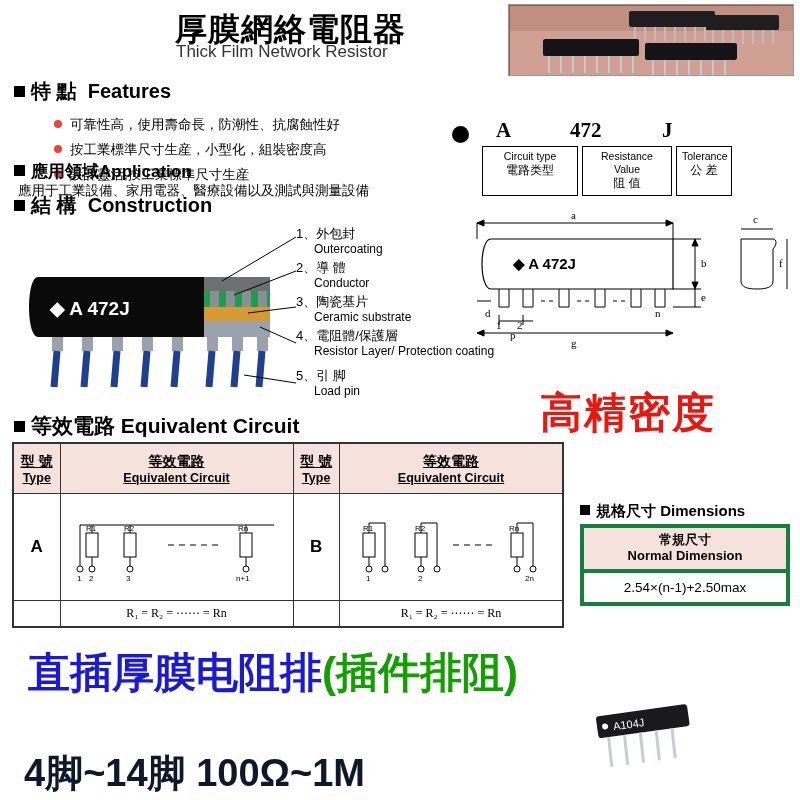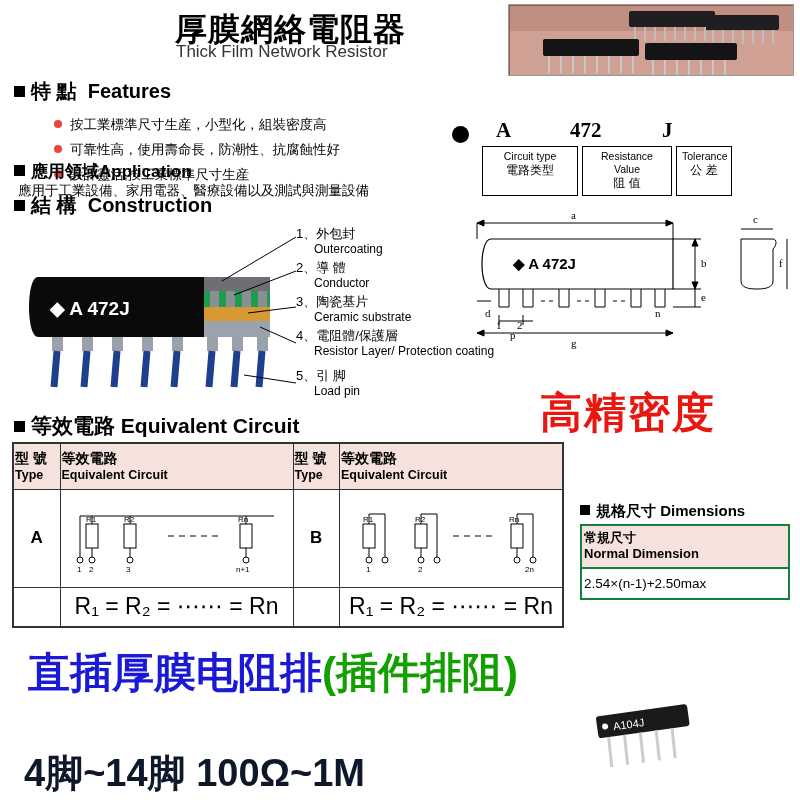--- a/index.html
+++ b/index.html
@@ -114,35 +114,35 @@
     letter-spacing:2px;
   }
 
   
   .eq-table {
     position:absolute; left:12px; top:442px; width:552px; height:186px;
     border:1px solid #333; border-collapse:collapse;
   }
   .eq-table table { border-collapse:collapse; width:100%; height:100%; }
   .eq-table th, .eq-table td { border:1px solid #333; }
-  .eq-head { background:#f6e2dd; text-align:left; font-weight:bold; }
+  .eq-head { background:#f6e2dd; text-align:center; font-weight:bold;text-decoration:underline; }
   .eq-head .cn { font-size:14px; }
   .eq-head .en { font-size:12.5px; }
   .eq-type { width:48px; text-align:center; font-size:17px; font-weight:bold; background:#fff; }
   .eq-cell { background:#fff; position:relative;text-align:right; }
   .eq-formula {
-    text-align:center; font-size:23px; font-family:Liberation Sans, sans-serif;
+    text-align:center; font-size:12px; font-family:Liberation Serif, serif;
   }
 
   
   .dim-table {
     position:absolute; left:580px; top:524px; width:210px;
     border:1px solid #333; border-collapse:collapse; background:#fff;
   }
-  .dim-table td { border:2px solid #15803d; padding:4px 2px; }
+  .dim-table td { border:4px solid #15803d; text-align:center; padding:4px 2px; }
   .dim-head { background:#f6e2dd; font-weight:bold; font-size:13px; line-height:1.25; }
   .dim-val { font-size:13.5px; padding:7px 2px !important; }
 
   
   .bt1 {
     position:absolute; left:28px; top:645px;
     font-size:42px; font-weight:bold; color:#1a1ad6; letter-spacing:0px;
     white-space:nowrap;
   }
   .bt1 .green { color:#12a000; }
@@ -218,22 +218,22 @@
         <line x1="216" y1="55" x2="216" y2="70"></line>
       </g>
       <rect x="0" y="0" width="286" height="72" fill="none" stroke="#8a5f52" stroke-width="2"></rect>
     </svg>
   </div>
 
   <div class="sec sec-feat">
     <span class="sqr"></span><span>特 點</span>&nbsp;&nbsp;<span>Features</span>
   </div>
   <ul class="bullets">
+    <li>可靠性高，使用壽命長，防潮性、抗腐蝕性好</li>
     <li>按工業標準尺寸生産，小型化，組裝密度高</li>
-    <li>可靠性高，使用壽命長，防潮性、抗腐蝕性好</li>
     <li>設計靈活,按工業標準尺寸生産</li>
   </ul>
 
   <div class="sec sec-app">
     <span class="sqr"></span><span>應用領域Application</span>
   </div>
   <div class="app-text">應用于工業設備、家用電器、醫療設備以及測試與測量設備</div>
 
   <div class="sec sec-con">
     <span class="sqr"></span><span>結 構</span>&nbsp;&nbsp;<span>Construction</span>

